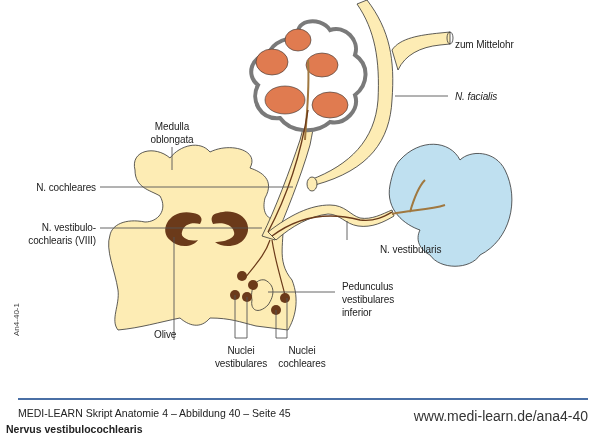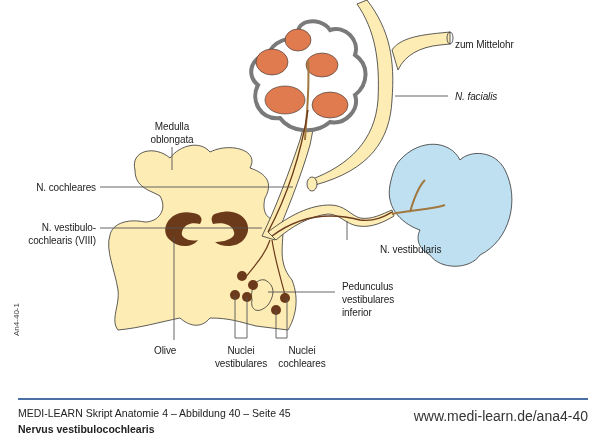--- a/index.html
+++ b/index.html
@@ -7,21 +7,21 @@
          font-family: "Liberation Sans", sans-serif; color: #222; }
   #figure { position: absolute; left: 0; top: 0; width: 600px; height: 439px; }
   .lbl { position: absolute; font-size: 10px; line-height: 13px; color: #222;
          font-family: "Liberation Sans", sans-serif; letter-spacing: -0.1px; }
   .r { text-align: right; }
   .c { text-align: center; }
   .side { position: absolute; left: -4px; top: 315px; font-size: 8px; color: #444;
           transform: rotate(-90deg); transform-origin: center; width: 40px; text-align: center; }
   .rule { position: absolute; left: 18px; top: 398px; width: 570px; height: 2px; background: #4a6fa5; }
   .f1 { position: absolute; left: 18px; top: 407px; font-size: 10.5px; font-weight: normal; color: #222; }
-  .f2 { position: absolute; left: 18px; top: 423px; font-size: 10.5px; font-weight: bold; color: #222; }
+  .f2 { position: absolute; left: 6px; top: 423px; font-size: 10.5px; font-weight: bold; color: #222; }
   .url { position: absolute; right: 12px; top: 408px; font-size: 14px; color: #333; }
 </style>
 </head>
 <body>
 
 <svg id="figure" width="600" height="439" viewBox="0 0 600 439" xmlns="http://www.w3.org/2000/svg">
 
   <path d="M135,170 C130,150 155,145 170,158 C180,145 200,140 210,152 C230,142 260,150 250,168 C262,172 275,180 265,198
            C262,210 265,222 282,220 C286,240 275,260 292,280 C300,300 295,318 288,330 L256,326 C240,322 230,318 210,318
            C200,330 188,325 180,318 C160,322 140,328 118,330 C110,320 120,305 118,290 C115,270 105,250 110,235
@@ -92,21 +92,21 @@
 <div class="lbl r" style="left:0px;top:221px;width:96px;">
   <div>N. vestibulo-</div>
   <div>cochlearis (VIII)</div>
 </div>
 <div class="lbl" style="left:344px;top:243px;padding-left:36px;">N. vestibularis</div>
 <div class="lbl" style="left:342px;top:280px;">
   <div>Pedunculus</div>
   <div>vestibulares</div>
   <div>inferior</div>
 </div>
-<div class="lbl" style="left:154px;top:344px;">Olive</div>
+<div class="lbl" style="left:154px;top:328px;">Olive</div>
 <div class="lbl c" style="left:210px;top:344px;width:62px;">
   <div>Nuclei</div>
   <div>vestibulares</div>
 </div>
 <div class="lbl c" style="left:272px;top:344px;width:60px;">
   <div>Nuclei</div>
   <div>cochleares</div>
 </div>
 
 <div class="side">An4-40-1</div>

